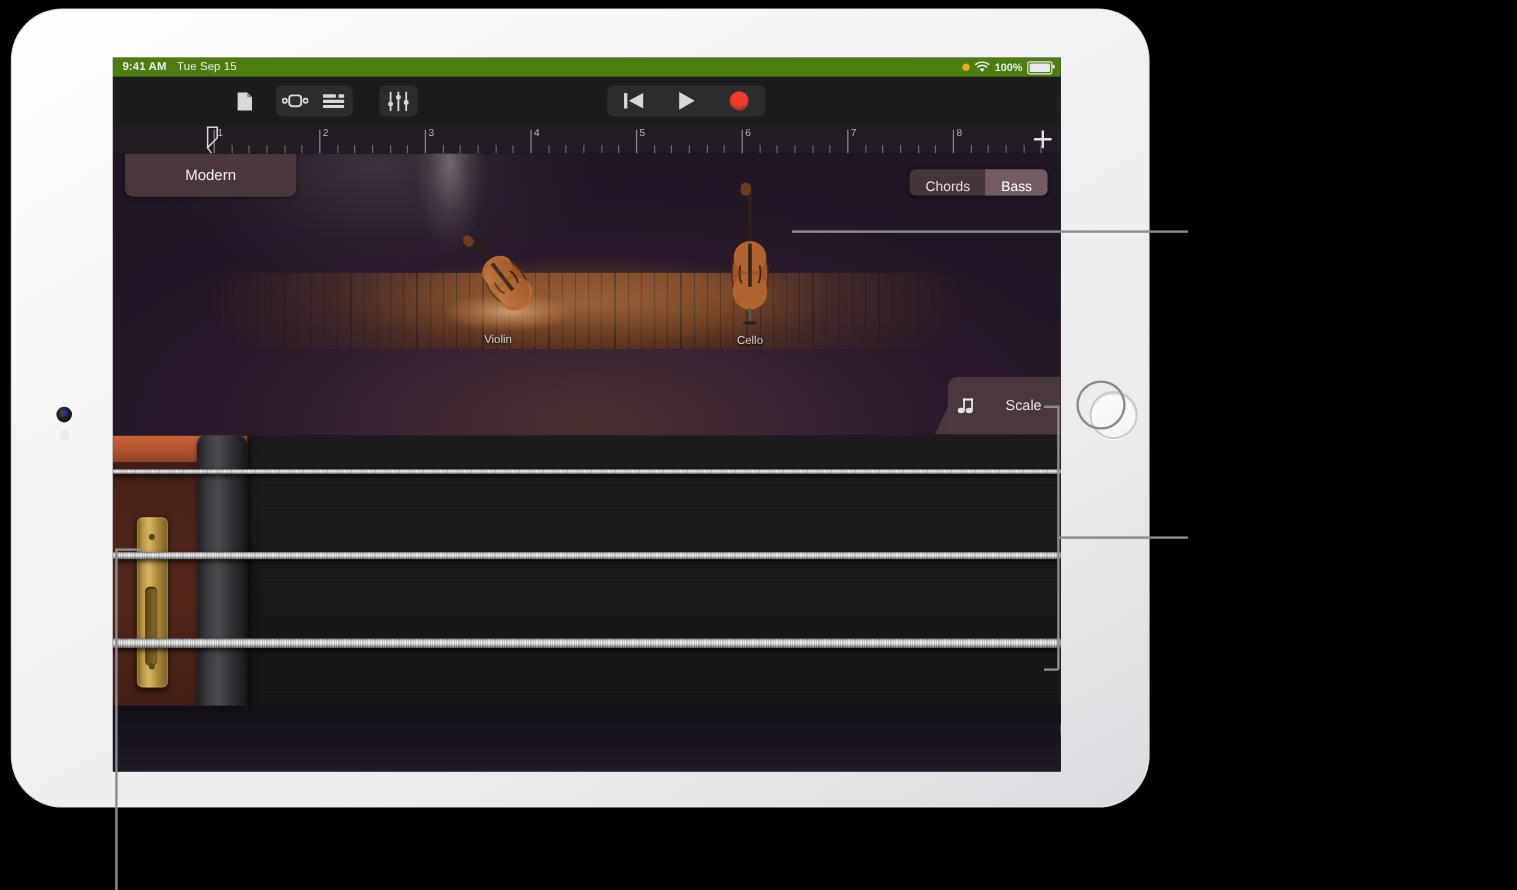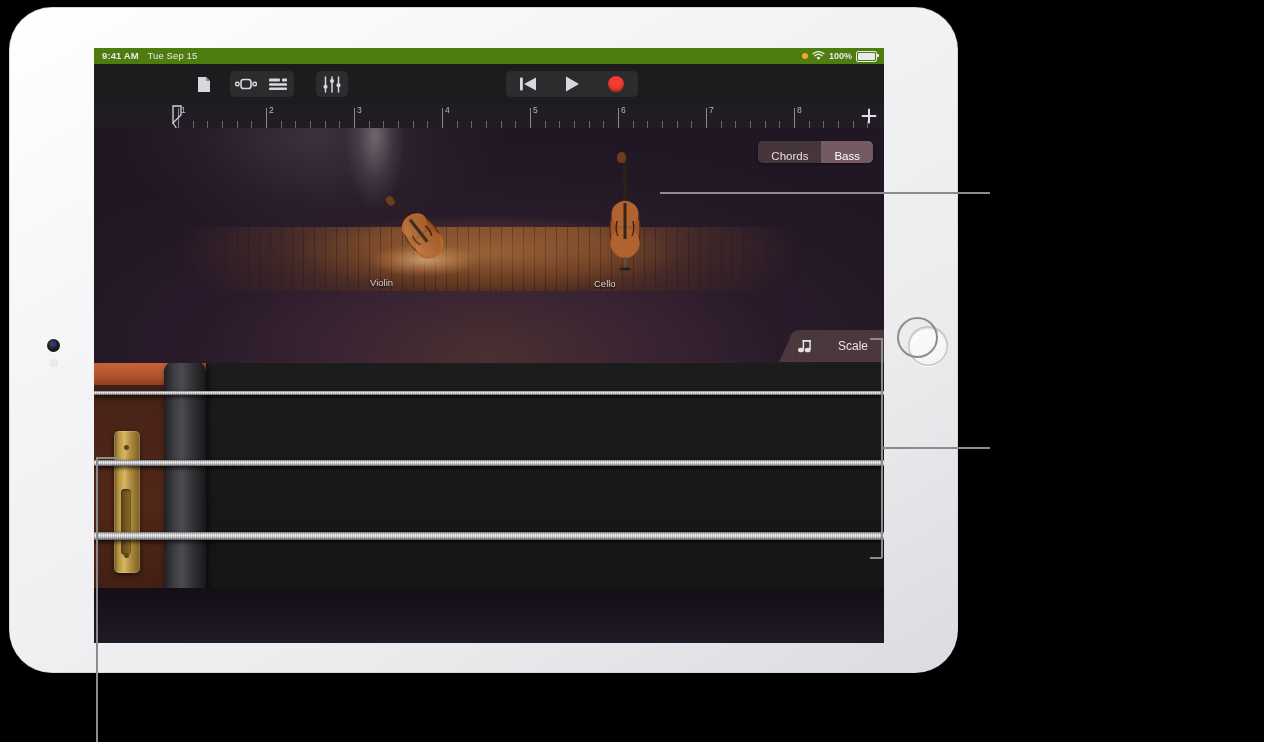--- a/index.html
+++ b/index.html
@@ -85,36 +85,36 @@
         linear-gradient(180deg,#7a4a2c 0%,#6b4026 38%,#55301d 100%);
       -webkit-mask-image:radial-gradient(ellipse 40% 150% at 50% 40%, #000 0%, #000 35%, rgba(0,0,0,.35) 68%, rgba(0,0,0,0) 100%);
       mask-image:radial-gradient(ellipse 40% 150% at 50% 40%, #000 0%, #000 35%, rgba(0,0,0,.35) 68%, rgba(0,0,0,0) 100%);}
   #floor-glow{position:absolute;left:0;bottom:56px;width:100%;height:96px;
       background:radial-gradient(ellipse 34% 58% at 50% 44%, rgba(255,176,96,.30) 0%, rgba(255,150,70,.13) 40%, rgba(0,0,0,0) 72%);}
   #spotlight{position:absolute;left:216px;top:-14px;width:130px;height:180px;
       background:radial-gradient(ellipse 32% 58% at 50% 12%, rgba(255,250,245,.30) 0%, rgba(240,230,225,.09) 42%, rgba(0,0,0,0) 72%);}
   #spot-pool{position:absolute;left:260px;bottom:82px;width:140px;height:42px;
       background:radial-gradient(ellipse 50% 50% at 50% 50%, rgba(255,214,160,.55) 0%, rgba(255,180,110,.22) 48%, rgba(0,0,0,0) 78%);}
 
-  .instrument{position:absolute;text-align:left;}
+  .instrument{position:absolute;text-align:center;}
   .inst-label{font-size:9.5px;color:#d9d2d6;display:block;margin-top:1px;text-shadow:0 1px 2px #000;}
 
   #btn-style-modern{position:absolute;left:10px;top:0px;width:143px;height:36px;
       background:rgba(76,58,62,.92);border-radius:0 0 7px 7px;
       display:flex;align-items:center;justify-content:center;cursor:pointer;
       box-shadow:0 1px 3px rgba(0,0,0,.5);}
   #btn-style-modern span{font-size:12.5px;color:#efeaec;}
 
   #seg-chords-notes{position:absolute;right:11px;top:13px;height:22px;display:flex;
       background:rgba(73,55,60,.95);border-radius:5px;overflow:hidden;
       box-shadow:0 1px 3px rgba(0,0,0,.45);}
   .seg-item{padding:4px 13px;height:22px;line-height:22px;font-size:11.5px;color:#e3dde0;cursor:pointer;}
   .seg-item.active{background:rgba(117,92,98,.98);color:#fff;}
 
-  #btn-scale{position:absolute;right:0px;bottom:1px;height:32px;padding:0 16px 0 8px;
+  #btn-scale{position:absolute;right:0px;bottom:1px;height:48px;padding:0 16px 0 8px;
       background:rgba(76,58,62,.95);border-radius:9px 0 0 0;display:flex;align-items:center;
       gap:24px;cursor:pointer;transform:skewX(0deg);}
   #btn-scale:before{content:"";position:absolute;left:-11px;bottom:0;width:14px;height:30px;
       background:rgba(76,58,62,.95);
       clip-path:polygon(100% 0,100% 100%,0 100%);}
   #btn-scale span{font-size:12px;color:#e7e1e4;position:relative;z-index:1;}
 
   
   #fretboard{position:absolute;left:0;top:315px;width:100%;height:280px;overflow:hidden;
       background:linear-gradient(180deg,#1b1b1b 0%,#161616 60%,#141414 100%);}
@@ -368,20 +368,23 @@
           <ellipse cx="31" cy="92" rx="14.5" ry="15" fill="#b0632f"></ellipse>
           <path d="M23 70 q-2 9 1 15 M39 70 q2 9 -1 15" stroke="#45220e" stroke-width="1.4" fill="none"></path>
           <rect x="29.5" y="52" width="3" height="36" fill="#33251a"></rect>
           <line x1="31" y1="106" x2="31" y2="117" stroke="#555" stroke-width="1.8"></line>
           <ellipse cx="31" cy="118" rx="6" ry="1.6" fill="#2a2020"></ellipse>
         </svg>
         <span class="inst-label">Cello</span>
       </div>
 
 
+      <div id="btn-style-modern">
+        <span>Modern</span>
+      </div>
 
       <div id="seg-chords-notes">
         <div class="seg-item">Chords</div>
         <div class="seg-item active">Bass</div>
       </div>
 
       <div id="btn-scale">
         <svg width="16" height="15" viewBox="0 0 16 15" style="position:relative;z-index:1">
           <rect x="4.6" y="1" width="1.5" height="9.5" fill="#e7e1e4"></rect>
           <rect x="11.3" y="1" width="1.5" height="9.5" fill="#e7e1e4"></rect>

